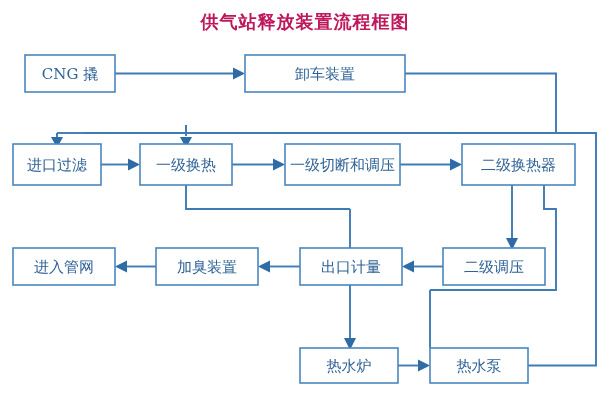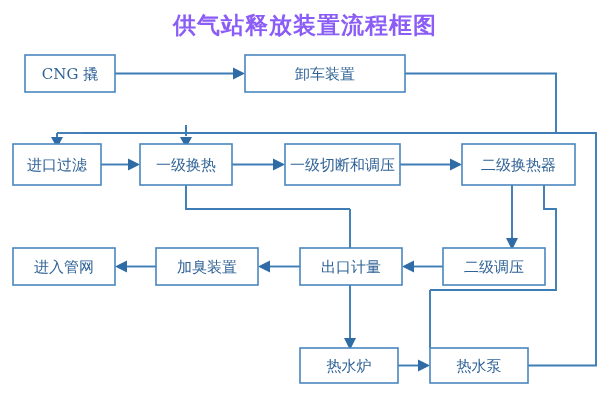--- a/index.html
+++ b/index.html
@@ -20,24 +20,24 @@
     height: 401px;
     background: #ffffff;
   }
   #flow-title {
     position: absolute;
     left: 0;
     top: 10px;
     width: 610px;
     text-align: center;
     font-family: "DejaVu Sans", "Liberation Sans", sans-serif;
-    font-size: 23px;
+    font-size: 18px;
     font-weight: bold;
     letter-spacing: 1px;
-    color: #8b5cf6;
+    color: #be185d;
     text-shadow: 0 1px 0 rgba(255,255,255,0.6);
     user-select: none;
   }
   svg#flow-svg {
     position: absolute;
     left: 0;
     top: 0;
     width: 610px;
     height: 401px;
     display: block;

